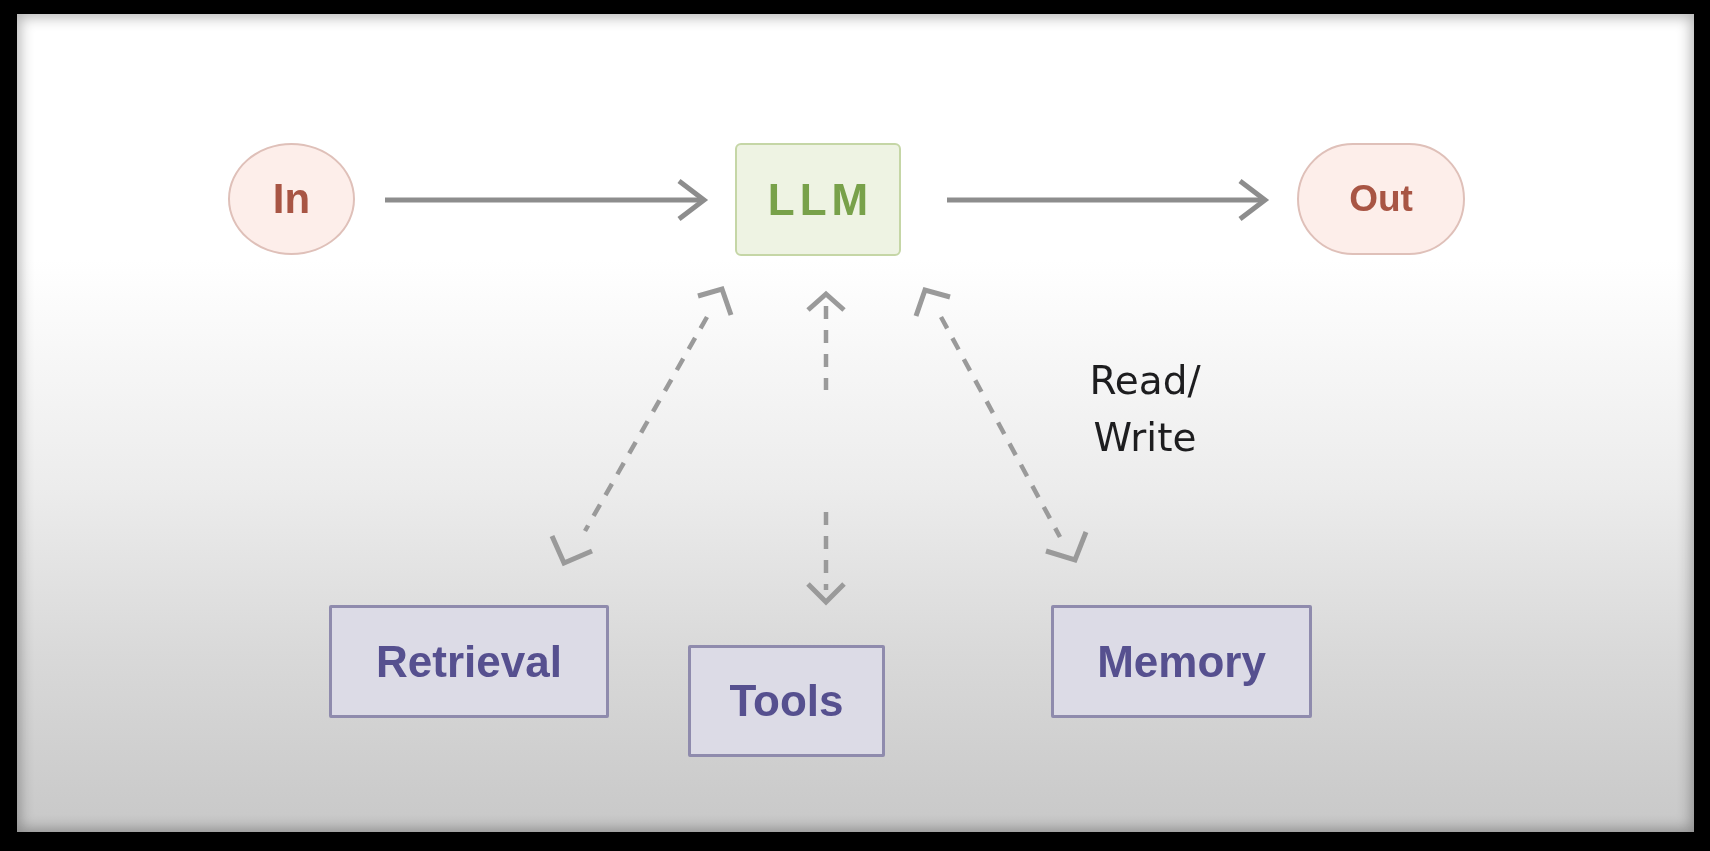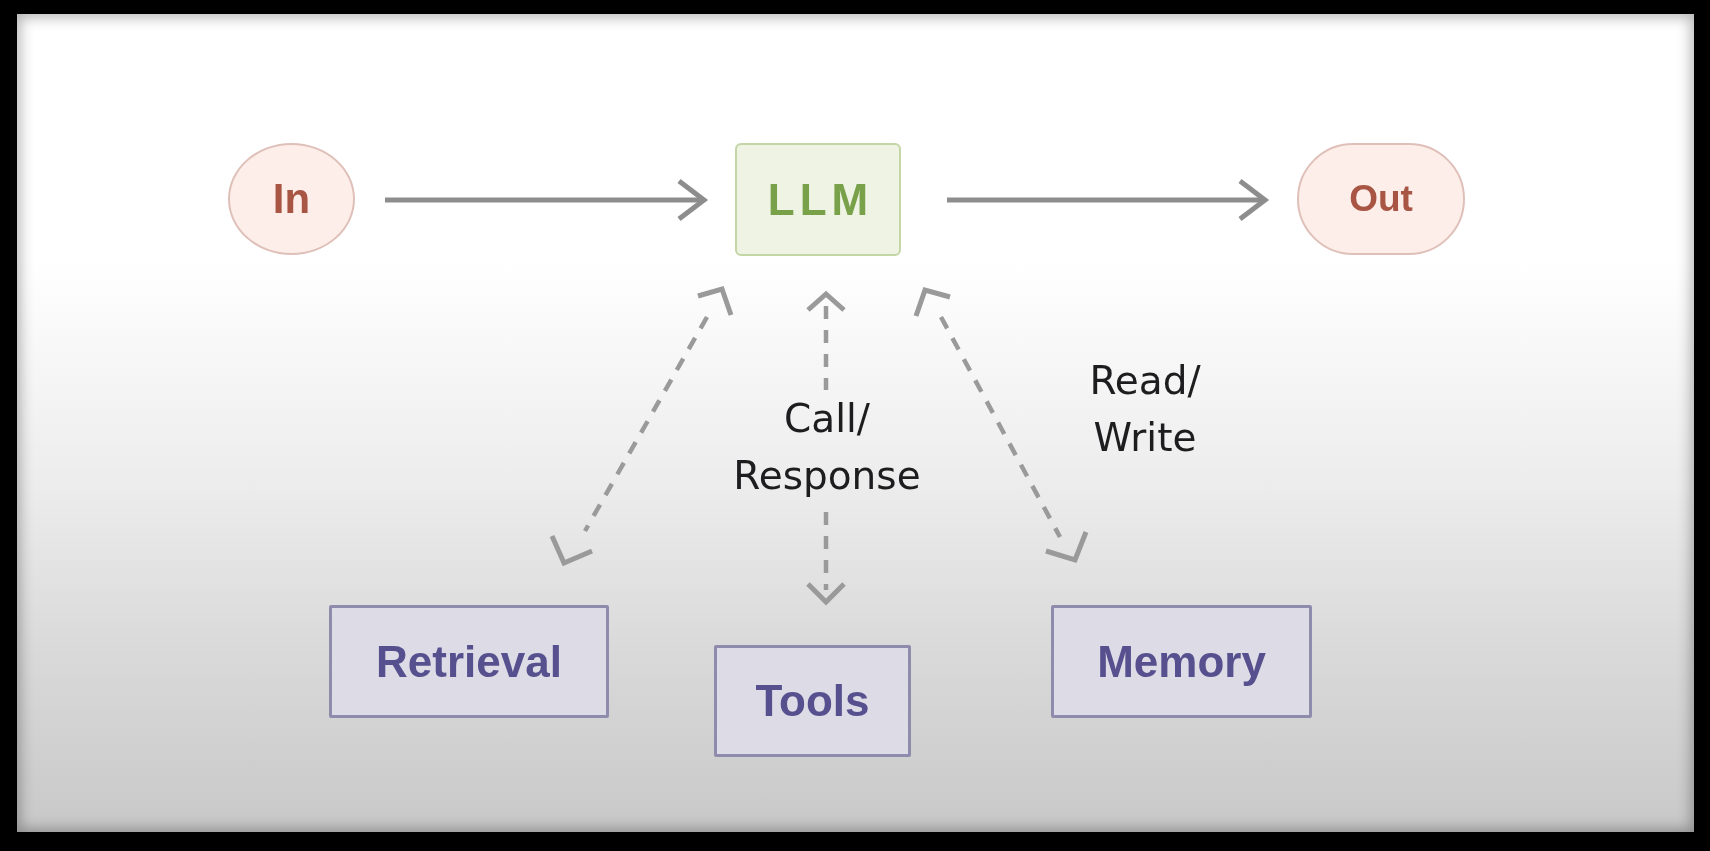--- a/index.html
+++ b/index.html
@@ -70,21 +70,21 @@
     text-indent: 5px;
   }
   .module {
     background: var(--module-fill, #dcdbe6);
     border: 3px solid var(--module-border, #8f8bad);
     border-radius: 2px;
     color: var(--module-text, #56508f);
     font-size: 44px;
   }
   .node-retrieval { left: 329px;  top: 605px; width: 280px; height: 113px; }
-  .node-tools     { left: 714px;  top: 645px; width: 197px; height: 112px; }
+  .node-tools     { left: 688px;  top: 645px; width: 197px; height: 112px; }
   .node-memory    { left: 1051px; top: 605px; width: 261px; height: 113px; }
   .edge-label {
     position: absolute;
     font-family: "DejaVu Sans", sans-serif;
     color: var(--label-text, #1d1d1f);
     font-size: 39px;
     line-height: 57px;
     text-align: center;
   }
   .edge-label span { display: block; }
@@ -133,24 +133,20 @@
   <div class="node node-in">
     <span>In</span>
   </div>
   <div class="node node-llm">
     <span>LLM</span>
   </div>
   <div class="node node-out">
     <span>Out</span>
   </div>
 
-  <div class="edge-label label-call">
-    <span>Call/</span>
-    <span>Response</span>
-  </div>
   <div class="edge-label label-read">
     <span>Read/</span>
     <span>Write</span>
   </div>
 
   <div class="node module node-retrieval">
     <span>Retrieval</span>
   </div>
   <div class="node module node-tools">
     <span>Tools</span>

